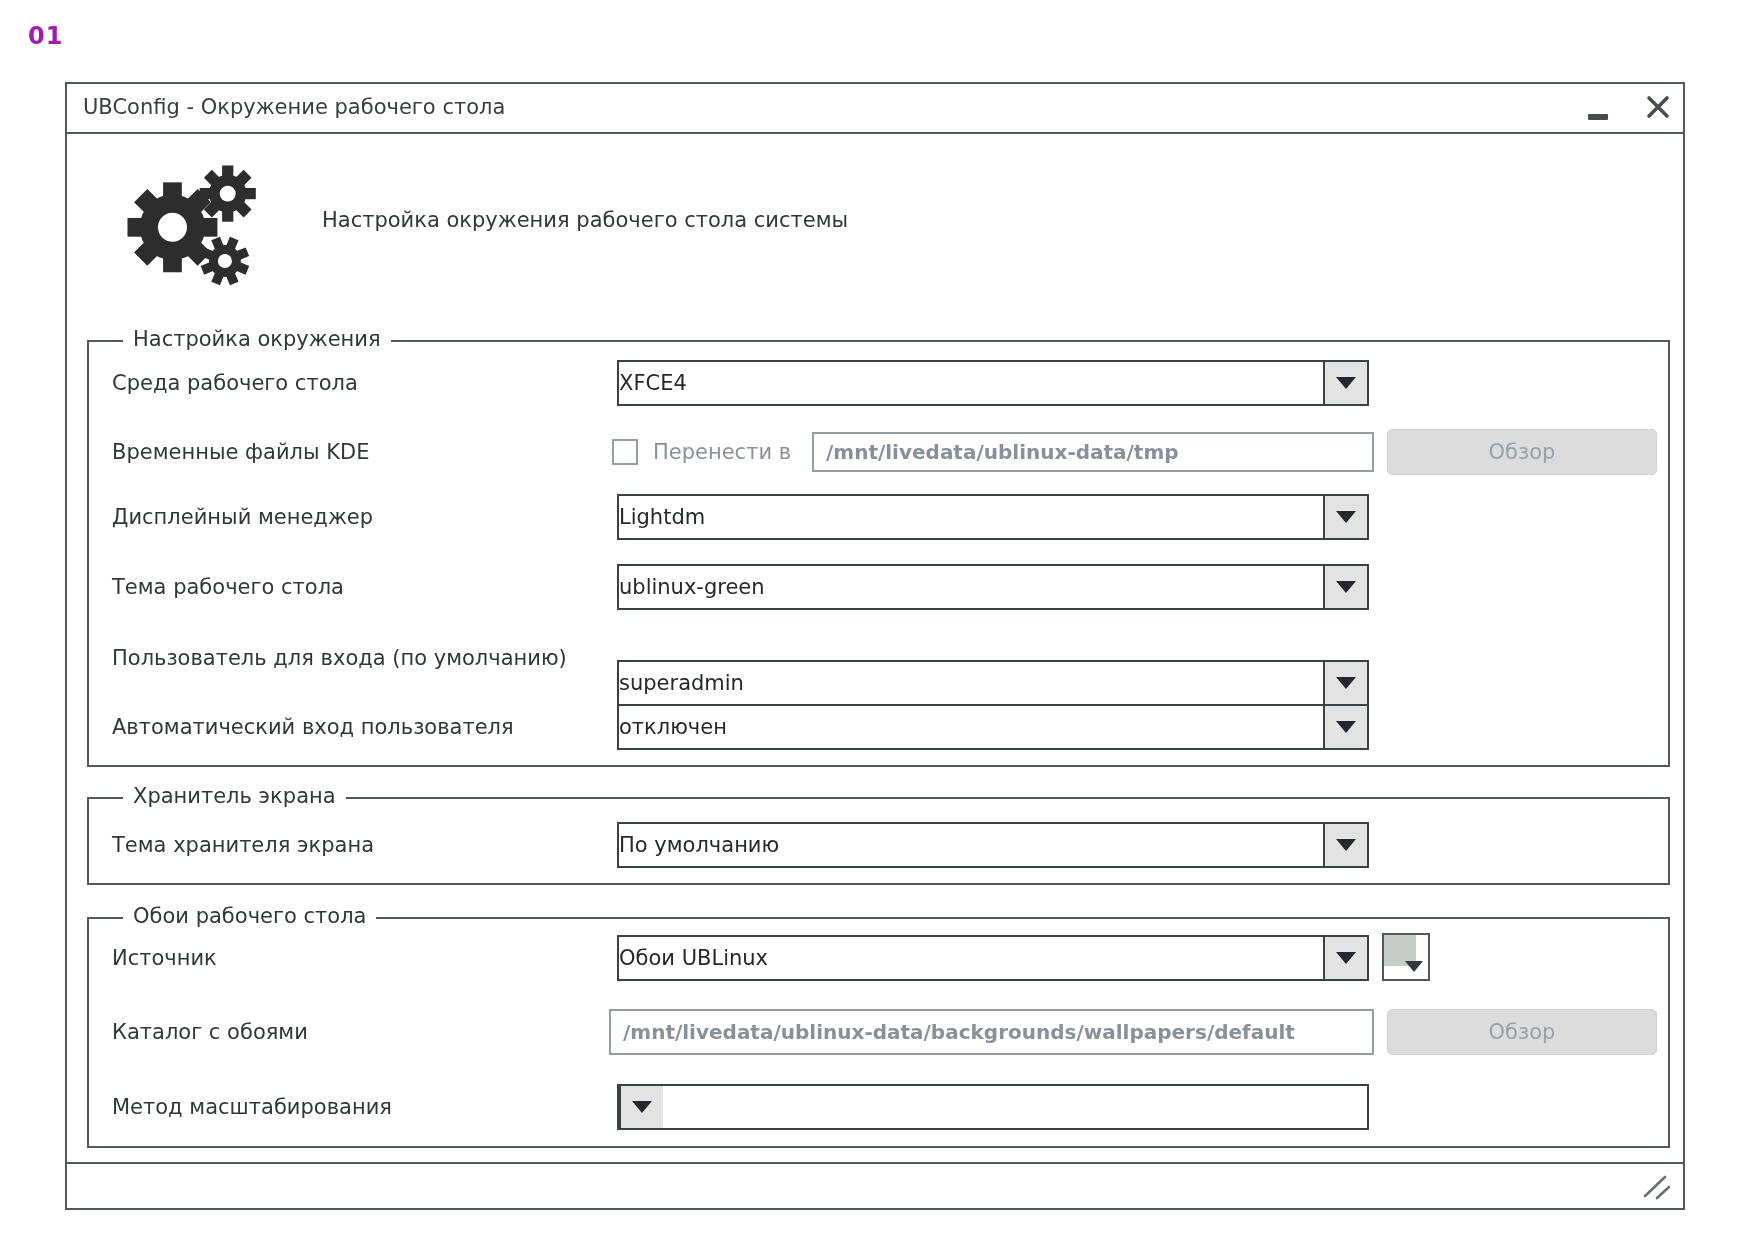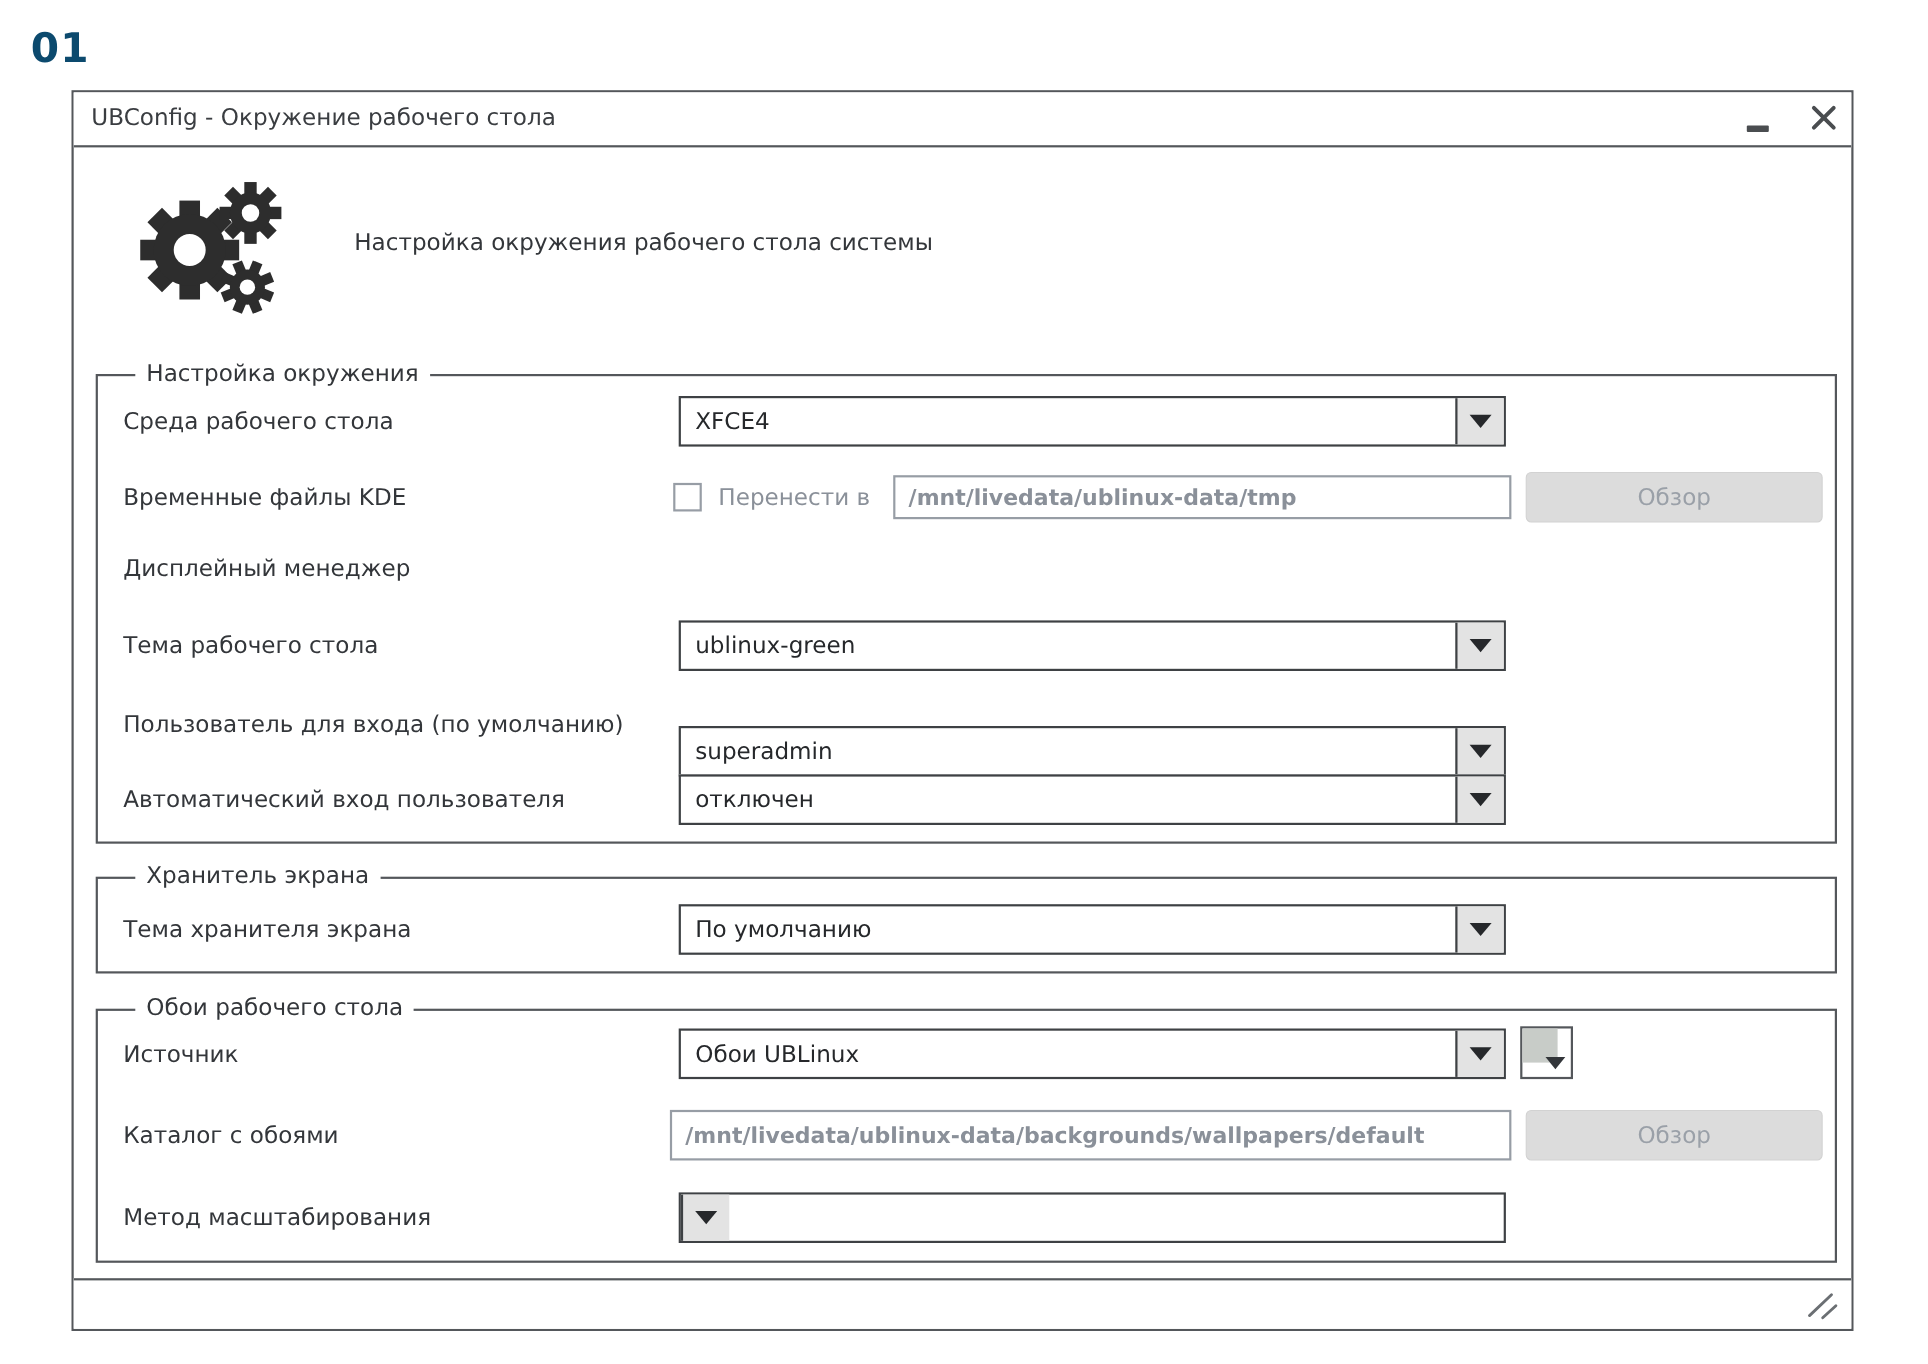--- a/index.html
+++ b/index.html
@@ -1,19 +1,19 @@
 <!DOCTYPE html>
 <html><head>
 <meta charset="utf-8">
 <style>
   * { margin:0; padding:0; box-sizing:border-box; }
   html,body { width:1753px; height:1240px; background:#ffffff;
               font-family:"DejaVu Sans", sans-serif; }
-  .step-number { position:absolute; left:28px; top:22px; font-size:37px;
-                 font-weight:bold; color:#0c4a6e; letter-spacing:1px; }
+  .step-number { position:absolute; left:28px; top:22px; font-size:24px;
+                 font-weight:bold; color:#a21caf; letter-spacing:1px; }
 
   .window { position:absolute; left:65px; top:82px; width:1620px; height:1128px;
             border:2px solid #54575b; background:#ffffff; }
 
   
   .titlebar { position:absolute; left:0; top:0; right:0; height:50px;
               border-bottom:2px solid #54575b; background:#ffffff; }
   .title { position:absolute; left:16px; top:11px; font-size:21px; color:#3a3d41; }
   .btn-min { position:absolute; left:1519px; top:24px; width:26px; height:12px; cursor:pointer; }
   .btn-close { position:absolute; left:1577px; top:9px; width:28px; height:28px; cursor:pointer; }
@@ -29,21 +29,21 @@
   .g1 { top:256px; height:427px; }
   .g2 { top:713px; height:88px; }
   .g3 { top:833px; height:231px; }
 
   .field-label { position:absolute; left:45px; height:46px; line-height:46px;
                  font-size:21px; color:#33363a; white-space:nowrap; }
 
   
   .dropdown { position:absolute; left:550px; width:752px; height:46px;
               border:2px solid #3e4144; background:#ffffff; display:flex; cursor:pointer; }
-  .dd-value { flex:1; padding-left:13px; font-size:21px; color:#26282b;
+  .dd-value { flex:1; padding-left:0; font-size:21px; color:#26282b;
               line-height:42px; white-space:nowrap; overflow:hidden; }
   .dd-btn { width:44px; border-left:2px solid #3e4144; background:#e3e3e3;
             display:flex; align-items:center; justify-content:center; }
   .tri-down { width:0; height:0; border-left:10px solid transparent;
               border-right:10px solid transparent; border-top:12px solid #26282b; }
 
   
   .checkbox { position:absolute; width:26px; height:26px; border:2px solid #979da5; background:#fff; cursor:pointer; }
   .check-label { position:absolute; font-size:21px; color:#8a9099; white-space:nowrap; }
   .text-input { position:absolute; border:2px solid #979da5; background:#fff;
@@ -146,20 +146,26 @@
       </span>
   </div>
 
   <div class="field-label" style="top:348px;height:40px;line-height:40px">Временные файлы KDE</div>
   <div class="checkbox" style="left:545px;top:355px"></div>
   <div class="check-label" style="left:586px;top:356px">Перенести в</div>
   <div class="text-input" style="left:745px;top:348px;width:562px;height:40px">/mnt/livedata/ublinux-data/tmp</div>
   <div class="browse-btn" style="left:1320px;top:345px">Обзор</div>
 
   <div class="field-label" style="top:410px">Дисплейный менеджер</div>
+  <div class="dropdown" style="top:410px">
+    <span class="dd-value">Lightdm</span>
+    <span class="dd-btn">
+        <i class="tri-down"></i>
+      </span>
+  </div>
 
   <div class="field-label" style="top:480px">Тема рабочего стола</div>
   <div class="dropdown" style="top:480px">
     <span class="dd-value">ublinux-green</span>
     <span class="dd-btn">
         <i class="tri-down"></i>
       </span>
   </div>
 
   <div class="field-label" style="top:551px">Пользователь для входа (по умолчанию)</div>

